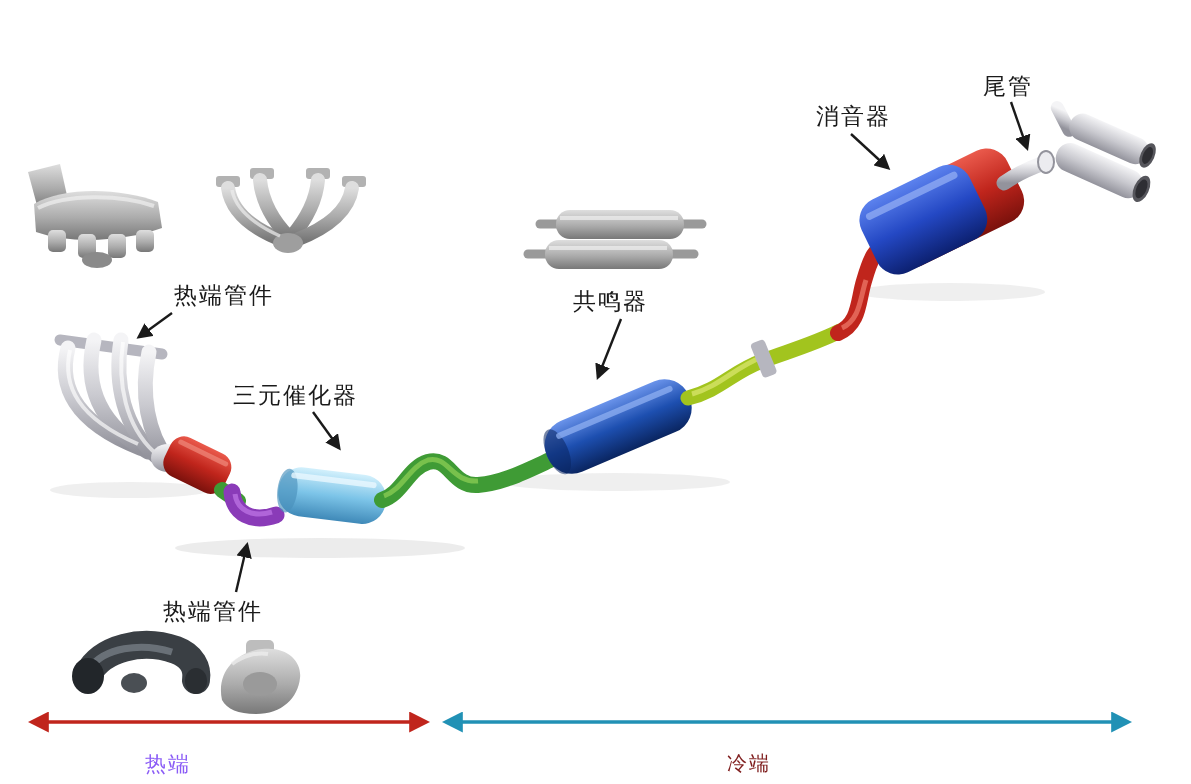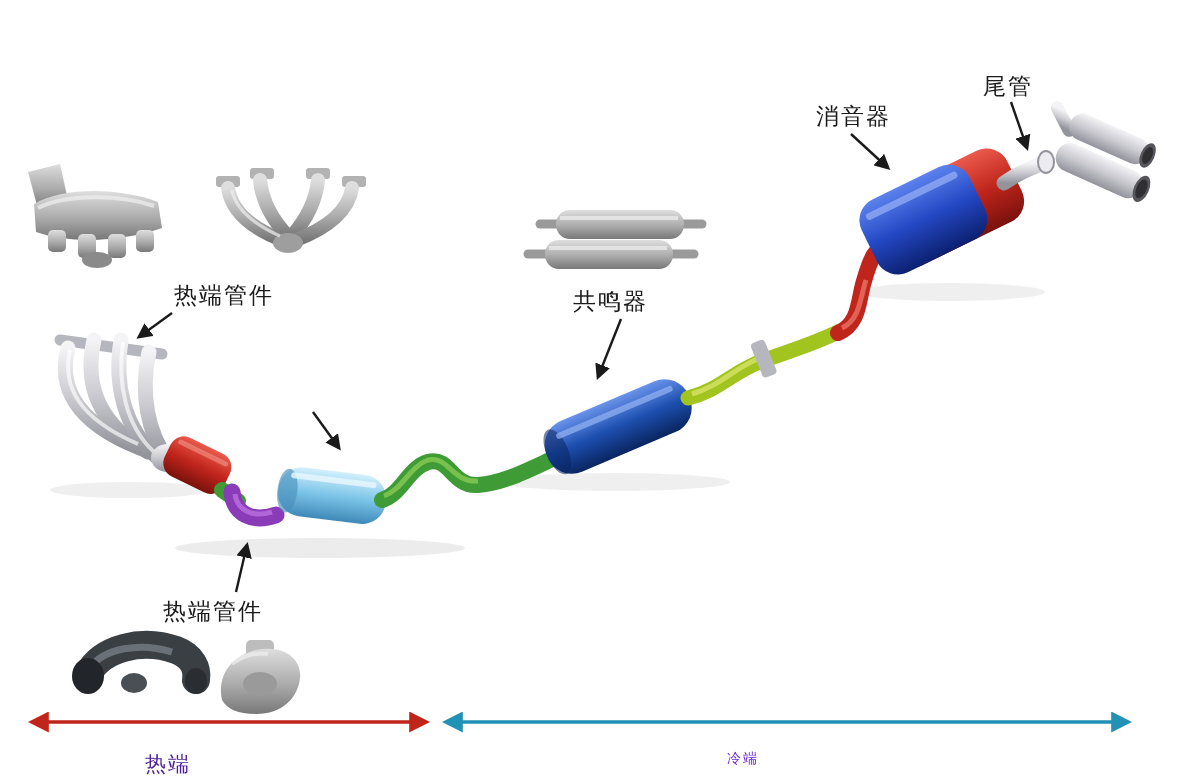--- a/index.html
+++ b/index.html
@@ -13,22 +13,22 @@
   #diagram-svg { position:absolute; left:0; top:0; }
   .lbl {
     position:absolute;
     font-weight:normal;
     font-size:23px;
     color:#1a1a1a;
     letter-spacing:2px;
     white-space:nowrap;
     user-select:none;
   }
-  .lbl.hot  { color:#4c1d95; font-size:21px; }
-  .lbl.cold { color:#6d28d9; font-size:14px; }
+  .lbl.hot  { color:#8b5cf6; font-size:21px; }
+  .lbl.cold { color:#7f1d1d; font-size:20px; }
 </style>
 </head>
 <body>
 
 <div id="stage">
 
   <svg id="diagram-svg" width="1191" height="784" viewBox="0 0 1191 784">
     <defs>
       <linearGradient id="gSilver" x1="0" y1="0" x2="0" y2="1">
         <stop offset="0" stop-color="#f4f4f6"></stop>
@@ -209,20 +209,21 @@
       <line x1="621" y1="319" x2="598" y2="377" marker-end="url(#mBlack)"></line>
       <line x1="851" y1="134" x2="888" y2="168" marker-end="url(#mBlack)"></line>
       <line x1="1011" y1="102" x2="1027" y2="148" marker-end="url(#mBlack)"></line>
     </g>
 
     <line x1="32" y1="722" x2="426" y2="722" stroke="#c0251c" stroke-width="3.5" marker-start="url(#mHot)" marker-end="url(#mHot)"></line>
     <line x1="446" y1="722" x2="1128" y2="722" stroke="#2191b5" stroke-width="3.5" marker-start="url(#mCold)" marker-end="url(#mCold)"></line>
   </svg>
 
   <div class="lbl" style="left:174px; top:280px">热端管件</div>
+  <div class="lbl" style="left:233px; top:380px">三元催化器</div>
   <div class="lbl" style="left:163px; top:596px">热端管件</div>
   <div class="lbl" style="left:573px; top:286px">共鸣器</div>
   <div class="lbl" style="left:816px; top:101px">消音器</div>
   <div class="lbl" style="left:983px; top:71px">尾管</div>
   <div class="lbl hot" style="left:145px; top:750px">热端</div>
   <div class="lbl cold" style="left:727px; top:750px">冷端</div>
 
 </div>
 
 </body></html>

